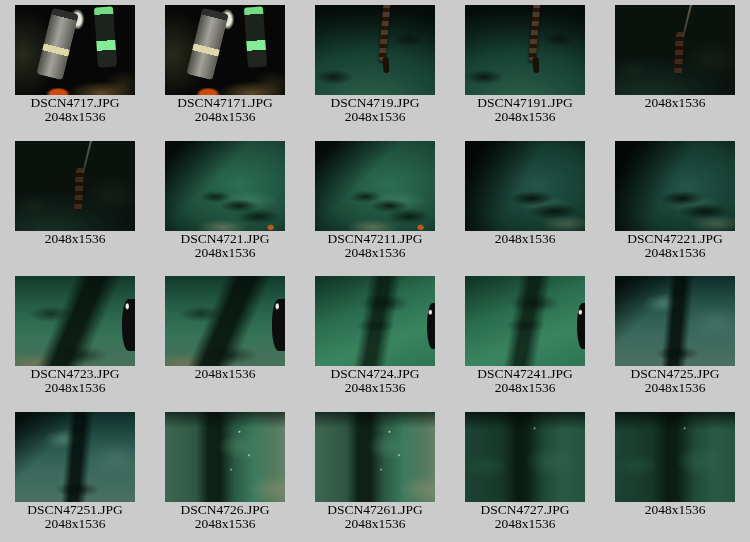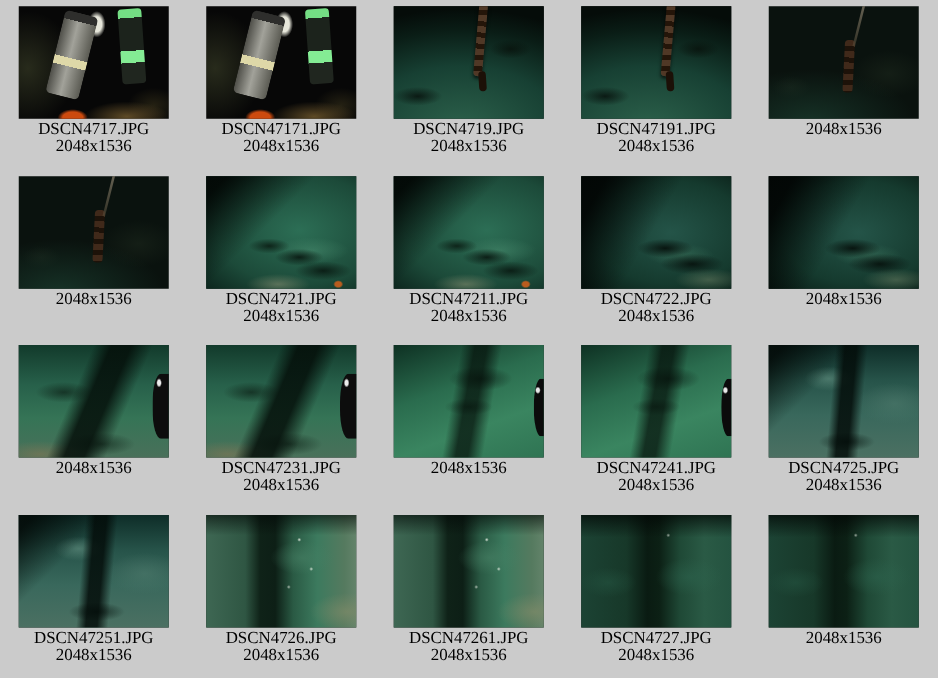--- a/index.html
+++ b/index.html
@@ -214,42 +214,43 @@
   </div>
 
   <div class="cell">
     <a class="thumb v-ridge-bright" href="#"></a>
     <div class="caption">DSCN47211.JPG</div>
     <div class="caption">2048x1536</div>
   </div>
 
   <div class="cell">
     <a class="thumb v-ridge-dark" href="#"></a>
-    <div class="caption">DSCN4722.JPG</div>
     <div class="caption">2048x1536</div>
   </div>
 
   <div class="cell">
     <a class="thumb v-ridge-dark" href="#"></a>
+    <div class="caption">DSCN47221.JPG</div>
     <div class="caption">2048x1536</div>
   </div>
 
   <div class="cell">
     <a class="thumb v-floor-crevice" href="#"></a>
+    <div class="caption">DSCN4723.JPG</div>
     <div class="caption">2048x1536</div>
   </div>
 
   <div class="cell">
     <a class="thumb v-floor-crevice" href="#"></a>
-    <div class="caption">DSCN47231.JPG</div>
     <div class="caption">2048x1536</div>
   </div>
 
   <div class="cell">
     <a class="thumb v-floor-bright" href="#"></a>
+    <div class="caption">DSCN4724.JPG</div>
     <div class="caption">2048x1536</div>
   </div>
 
   <div class="cell">
     <a class="thumb v-floor-bright" href="#"></a>
     <div class="caption">DSCN47241.JPG</div>
     <div class="caption">2048x1536</div>
   </div>
 
   <div class="cell">

